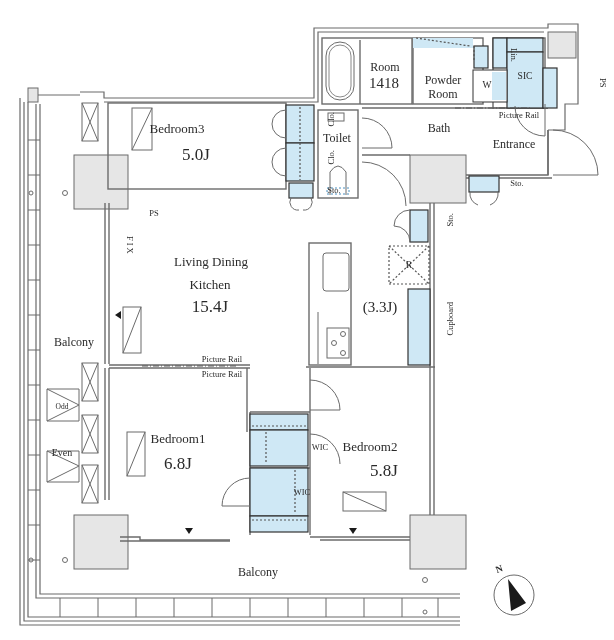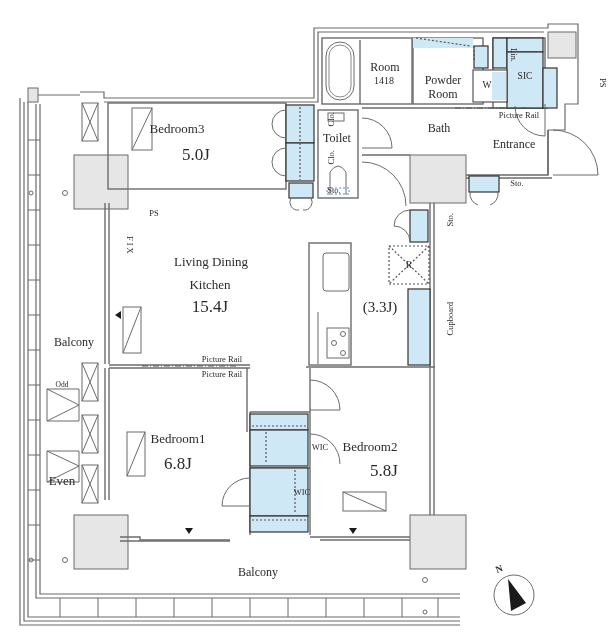--- a/index.html
+++ b/index.html
@@ -255,21 +255,21 @@
 
 <div class="lbl area c" style="left:380px;top:300px;font-size:15px">(3.3J)</div>
 
 <div class="lbl room c" style="left:178px;top:432px">Bedroom1</div>
 <div class="lbl area c" style="left:178px;top:455px">6.8J</div>
 
 <div class="lbl room c" style="left:370px;top:440px">Bedroom2</div>
 <div class="lbl area c" style="left:384px;top:462px">5.8J</div>
 
 <div class="lbl c" style="left:385px;top:61px;font-size:12px">Room</div>
-<div class="lbl c" style="left:384px;top:76px;font-size:10px">1418</div>
+<div class="lbl c" style="left:384px;top:76px;font-size:15px">1418</div>
 
 <div class="lbl c" style="left:443px;top:74px;font-size:12px">Powder</div>
 <div class="lbl c" style="left:443px;top:88px;font-size:12px">Room</div>
 
 <div class="lbl c" style="left:337px;top:132px;font-size:12px">Toilet</div>
 <div class="lbl c" style="left:439px;top:122px;font-size:12px">Bath</div>
 <div class="lbl c" style="left:514px;top:138px;font-size:12px">Entrance</div>
 
 <div class="lbl c" style="left:74px;top:336px;font-size:12px">Balcony</div>
 <div class="lbl c" style="left:258px;top:566px;font-size:12px">Balcony</div>
@@ -286,15 +286,15 @@
 <div class="lbl tiny vert" style="left:413px;top:302px;transform:rotate(180deg)">Cupboard</div>
 <div class="lbl tiny c" style="left:287px;top:443px">WIC</div>
 <div class="lbl tiny c" style="left:269px;top:488px">WIC</div>
 
 <div class="lbl tiny c" style="left:486px;top:111px">Picture Rail</div>
 <div class="lbl tiny c" style="left:189px;top:355px">Picture Rail</div>
 <div class="lbl tiny c" style="left:189px;top:370px">Picture Rail</div>
 <div class="lbl tiny vert" style="left:565px;top:78px">PS</div>
 <div class="lbl tiny c" style="left:121px;top:209px">PS</div>
 <div class="lbl tiny vert" style="left:92px;top:236px;letter-spacing:2px">FIX</div>
-<div class="lbl c" style="left:62px;top:381px;font-size:7.5px">Odd</div>
-<div class="lbl c" style="left:62px;top:474px;font-size:13px">Even</div>
+<div class="lbl c" style="left:62px;top:403px;font-size:7.5px">Odd</div>
+<div class="lbl c" style="left:62px;top:448px;font-size:10px">Even</div>
 <div class="lbl small" style="left:496px;top:565px;font-weight:bold;transform:rotate(-20deg)">N</div>
 
 </body></html>

